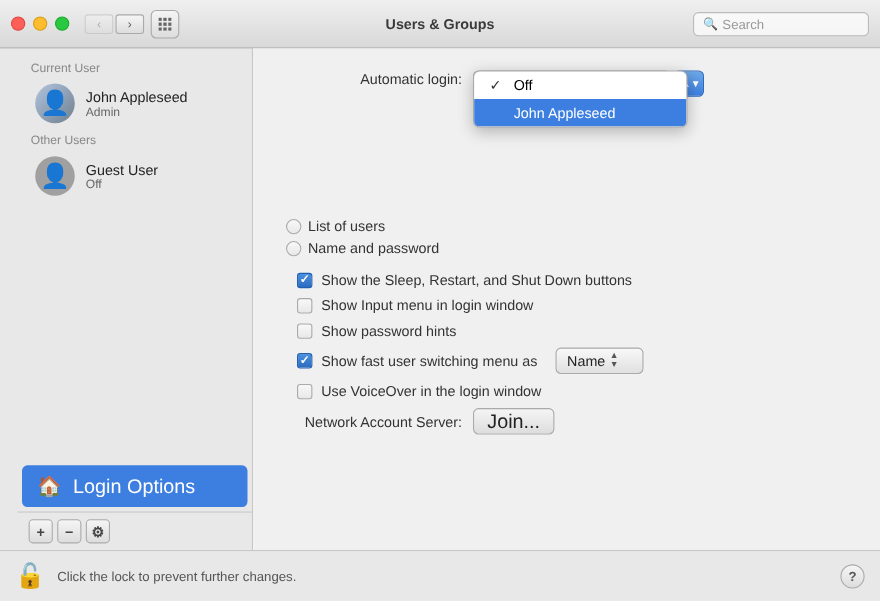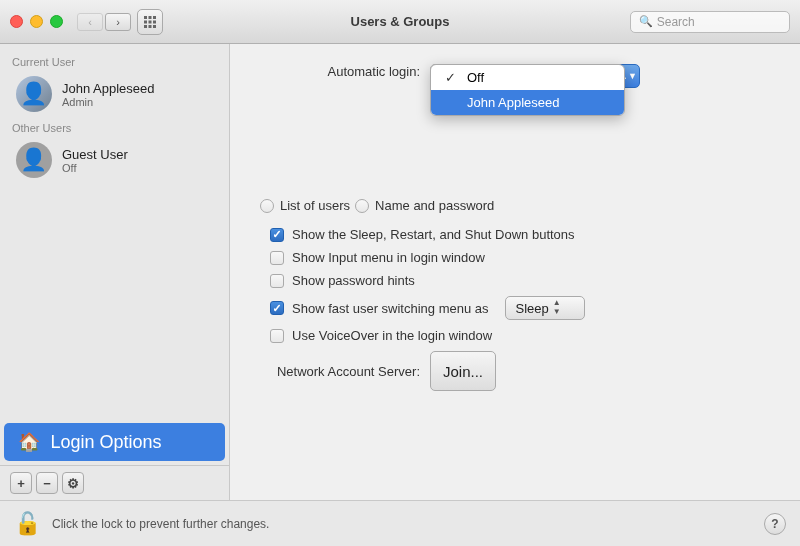--- a/index.html
+++ b/index.html
@@ -108,20 +108,21 @@
 
     
     .sidebar {
       width: 230px;
       min-width: 230px;
       background: #e8e8e8;
       border-right: 1px solid #c8c8c8;
       display: flex;
       flex-direction: column;
       padding-top: 8px;
+      padding-left: 16px;
     }
     .sidebar-section-label {
       font-size: 11px;
       color: #888;
       padding: 4px 12px 2px 12px;
       font-weight: 500;
     }
     .user-item {
       display: flex;
       align-items: center;
@@ -290,21 +291,21 @@
       width: 16px;
       margin-right: 6px;
       font-size: 13px;
       color: #333;
     }
     .checkmark.empty { width: 16px; margin-right: 6px; }
 
     
     .radio-group {
       display: flex;
-      flex-direction: row;
+      flex-direction: column;
       gap: 5px;
     }
     .radio-row {
       display: flex;
       align-items: center;
       gap: 6px;
       font-size: 13px;
       color: #333;
     }
     .radio-btn {
@@ -379,23 +380,23 @@
     .network-row {
       display: flex;
       align-items: center;
       margin-top: 10px;
     }
     .join-btn {
       background: linear-gradient(to bottom, #f5f5f5, #ddd);
       border: 1px solid #aaa;
       border-radius: 5px;
       padding: 3px 12px;
-      font-size: 15px;
+      font-size: 18px;
       color: #222;
-      height: 40px;
+      height: 24px;
       display: flex;
       align-items: center;
       cursor: pointer;
     }
 
     
     .bottom-bar {
       height: 46px;
       background: #e8e8e8;
       border-top: 1px solid #c8c8c8;
@@ -557,21 +558,21 @@
       <div class="checkbox-row">
         <div class="checkbox-box"></div>
         <span>Show password hints</span>
       </div>
       <div class="checkbox-row">
         <div class="checkbox-box checked">
           <span class="checkmark-sym">✓</span>
         </div>
         <span>Show fast user switching menu as</span>
         <div class="icon-dropdown">
-          <span>Sleep</span>
+          <span>Name</span>
           <div class="stepper-arrows">
             <span class="stepper-arrow">▲</span>
             <span class="stepper-arrow">▼</span>
           </div>
         </div>
       </div>
       <div class="checkbox-row">
         <div class="checkbox-box"></div>
         <span>Use VoiceOver in the login window</span>
       </div>

